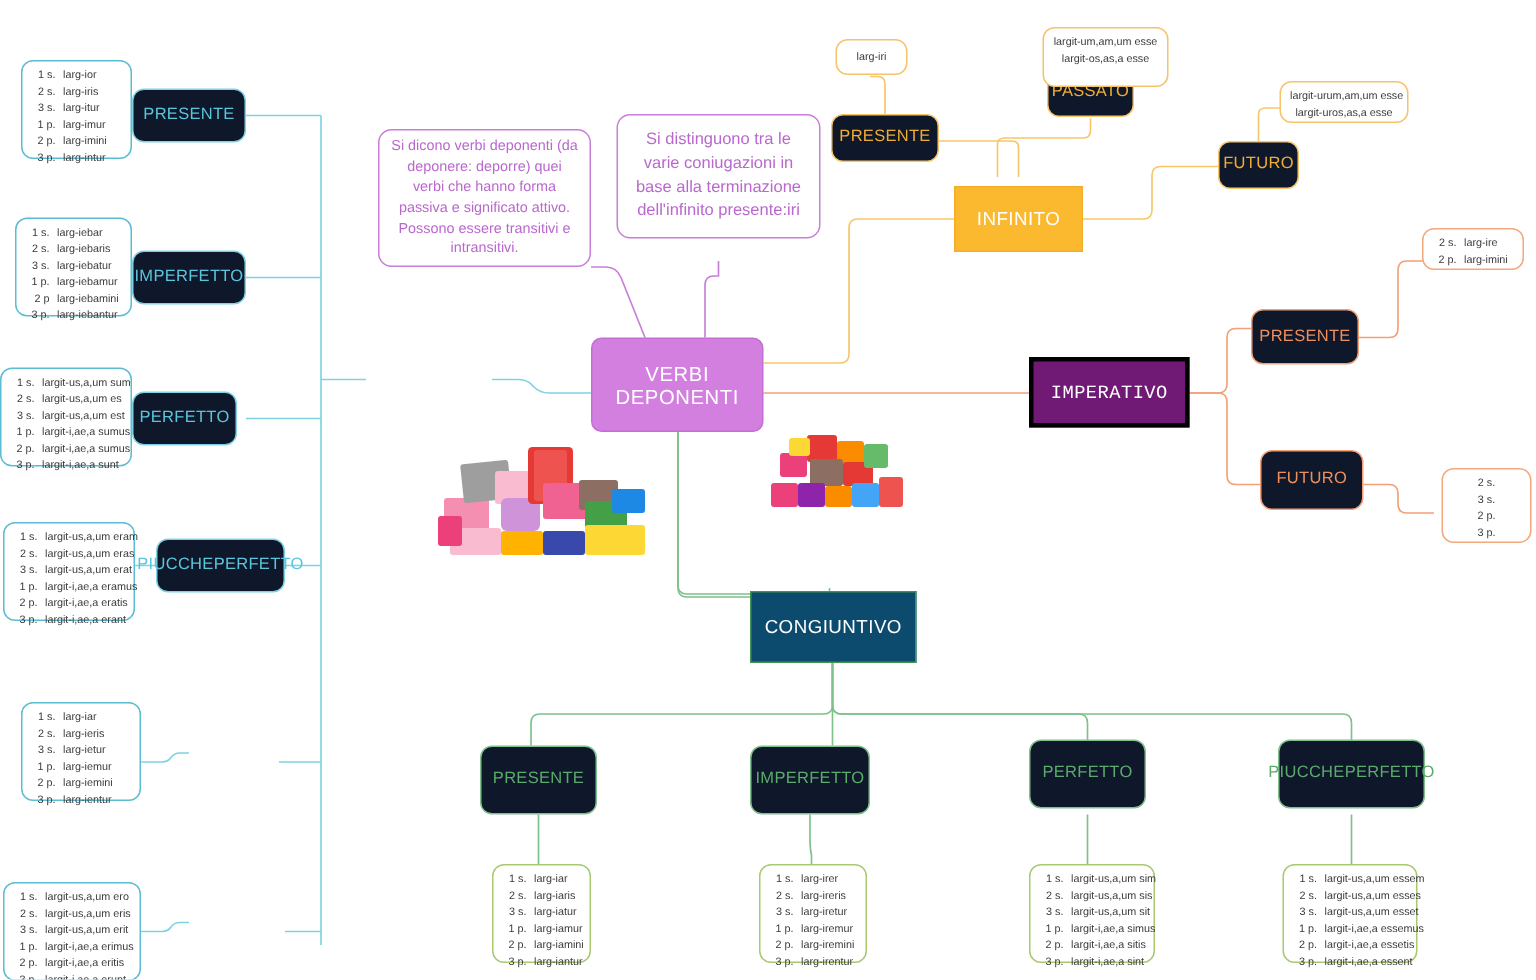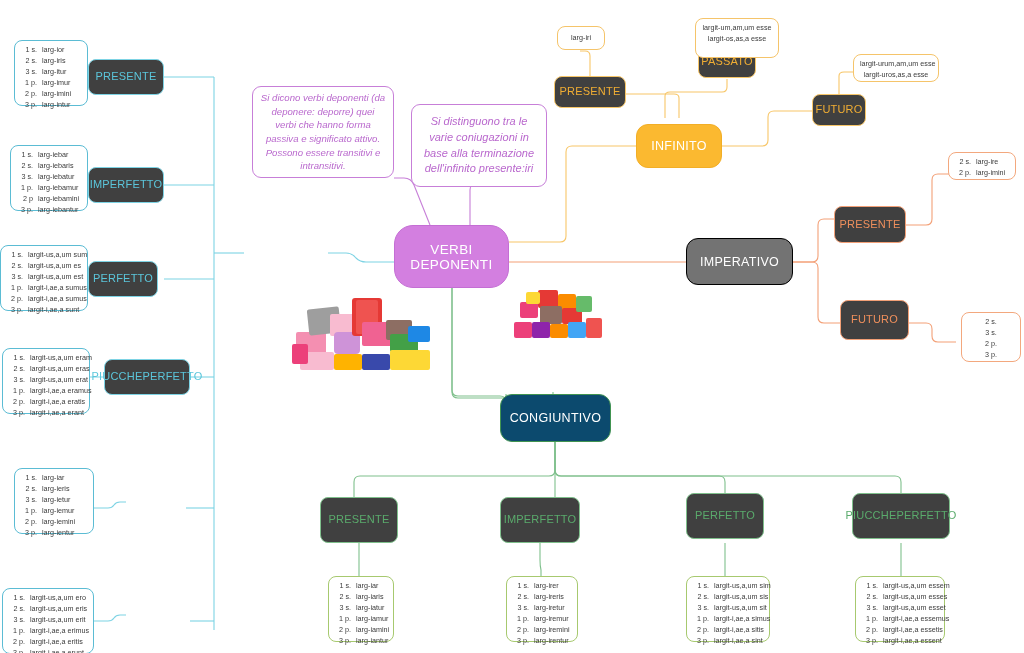--- a/index.html
+++ b/index.html
@@ -2,34 +2,34 @@
 <html><head>
 <meta charset="utf-8">
 <style>
   html,body{margin:0;padding:0;background:#ffffff;}
   body{width:1024px;height:653px;position:relative;overflow:hidden;
        font-family:"Liberation Sans","DejaVu Sans",sans-serif;}
   #stage{position:absolute;left:0;top:0;width:1024px;height:653px;}
   svg.links{position:absolute;left:0;top:0;width:1024px;height:653px;pointer-events:none;}
 
   .node{position:absolute;box-sizing:border-box;display:flex;align-items:center;
-        justify-content:center;text-align:center;border-radius:19px;}
+        justify-content:center;text-align:center;border-radius:7px;}
 
   
   .central{background:#d37fe0;color:#ffffff;font-size:13.5px;letter-spacing:.4px;
            border:1px solid #c46ed4;}
   
-  .l1{color:#ffffff;font-size:12.5px;letter-spacing:.3px;border-radius:12px;}
+  .l1{color:#ffffff;font-size:12.5px;letter-spacing:.3px;border-radius:0;}
   .l1.cyan{background:#4bbfd4;border:1px solid #45b3c7;}
   .l1.amber{background:#fbb930;border:1px solid #f2ae26;}
-  .l1.orange{background:#737373;border:1px solid #000000;}
+  .l1.orange{background:#701a75;border:3px solid #000000;font-family:Liberation Mono, monospace;}
   .l1.green{background:#0c4a6e;border:1px solid #419451;}
 
   
-  .l2{background:#404040;font-size:11px;letter-spacing:.2px;border-radius:8px;
+  .l2{background:#0f172a;font-size:11px;letter-spacing:.2px;border-radius:8px;
       line-height:1.25;}
   .l2.cyan{border:1.4px solid #7dd3e4;color:#5bc6db;}
   .l2.amber{border:1.4px solid #f7c668;color:#f0ad33;}
   .l2.orange{border:1.4px solid #f3a077;color:#ef8f5c;}
   .l2.green{border:1.4px solid #7fc08c;color:#5aab6c;}
 
   
   .leaf{position:absolute;box-sizing:border-box;background:#ffffff;border-radius:8px;
         font-size:7.2px;color:#3b3b3b;padding:4px 6px;line-height:1.52;}
   .leaf.cyan{border:1.3px solid #5bbcd4;}
@@ -39,21 +39,21 @@
   .leaf .row{display:flex;gap:5px;white-space:nowrap;}
   .leaf .pn{width:16px;text-align:right;flex:none;}
   .leaf .fm{text-align:left;}
   .leaf.center{text-align:center;}
   .leaf.center .row{display:block;text-align:center;}
 
   
   .note{position:absolute;box-sizing:border-box;background:#ffffff;
         border:1.4px solid #c77fd8;border-radius:9px;color:#b968cd;
         font-size:9.6px;line-height:1.42;text-align:center;padding:6px 7px;
-        display:flex;align-items:center;justify-content:center;font-style:italic;}
+        display:flex;align-items:center;justify-content:center;}
 
   
   .gift{position:absolute;}
   .gift .bx{position:absolute;border-radius:2px;}
   .gift .bow{position:absolute;border-radius:50%;}
 </style>
 </head>
 <body>
 
 <div id="stage">
@@ -144,21 +144,21 @@
     <div class="bx" style="left:64px;top:8px;width:16px;height:16px;background:#66bb6a;"></div>
     <div class="bx" style="left:2px;top:34px;width:18px;height:16px;background:#ec407a;"></div>
     <div class="bx" style="left:20px;top:34px;width:18px;height:16px;background:#8e24aa;"></div>
     <div class="bx" style="left:38px;top:36px;width:18px;height:14px;background:#fb8c00;"></div>
     <div class="bx" style="left:56px;top:34px;width:18px;height:16px;background:#42a5f5;"></div>
     <div class="bx" style="left:74px;top:30px;width:16px;height:20px;background:#ef5350;"></div>
     <div class="bx" style="left:14px;top:4px;width:14px;height:12px;background:#fdd835;"></div>
   </div>
 
   <div class="note" style="left:252px;top:86px;width:142px;height:92px;">Si dicono verbi deponenti (da deponere: deporre) quei verbi che hanno forma passiva e significato attivo. Possono essere  transitivi e intransitivi.</div>
-  <div class="note" style="left:411px;top:104px;width:136px;height:83px;font-size:11px;">Si distinguono tra le varie coniugazioni in base alla terminazione dell'infinito presente:iri</div>
+  <div class="note" style="left:411px;top:76px;width:136px;height:83px;font-size:11px;">Si distinguono tra le varie coniugazioni in base alla terminazione dell'infinito presente:iri</div>
 
   <div class="node central" style="left:394px;top:225px;width:115px;height:63px;">VERBI DEPONENTI</div>
 
 
   <div class="node l2 cyan" style="left:88px;top:59px;width:76px;height:36px;">PRESENTE</div>
   <div class="node l2 cyan" style="left:88px;top:167px;width:76px;height:36px;">IMPERFETTO</div>
   <div class="node l2 cyan" style="left:88px;top:261px;width:70px;height:36px;">PERFETTO</div>
   <div class="node l2 cyan" style="left:104px;top:359px;width:86px;height:36px;">PIUCCHEPERFETTO</div>
 
   <div class="leaf cyan" style="left:14px;top:40px;width:74px;height:66px;">

